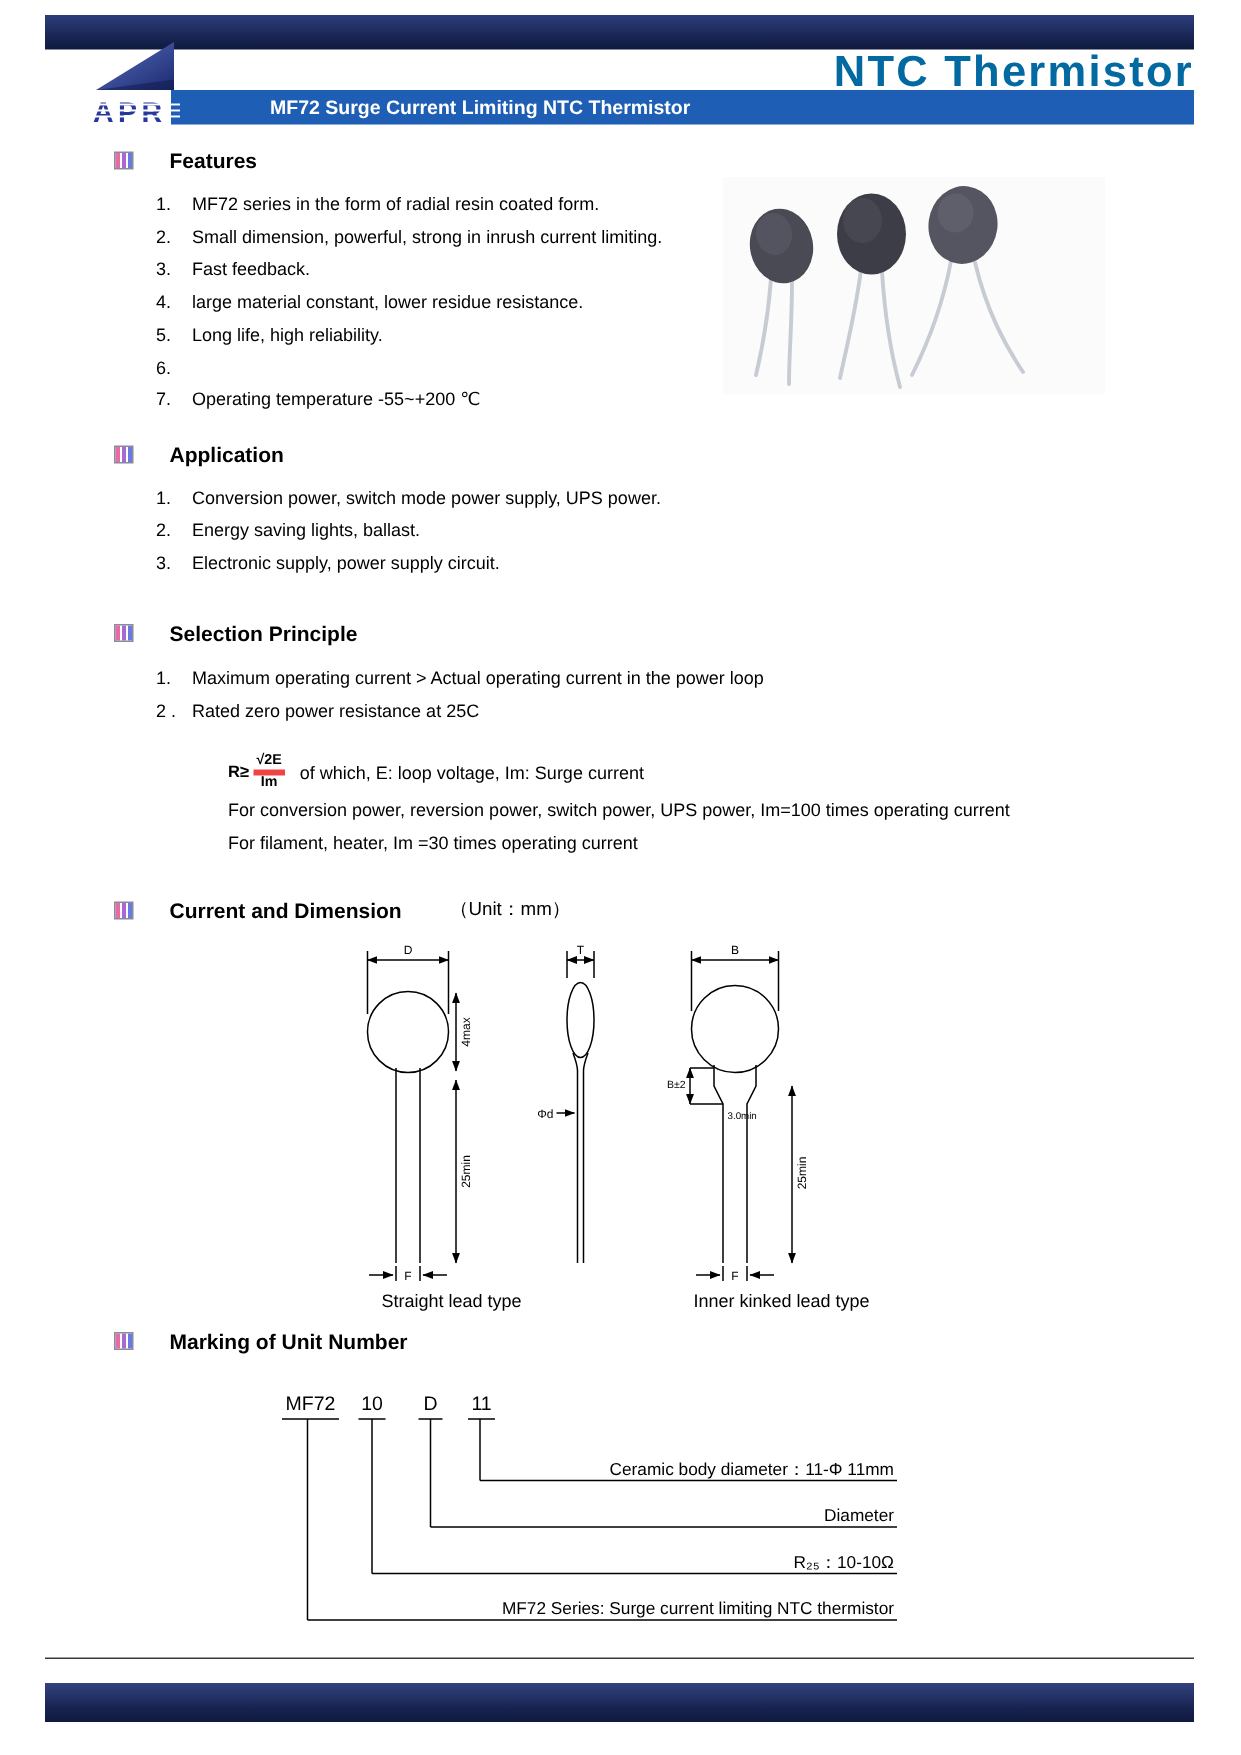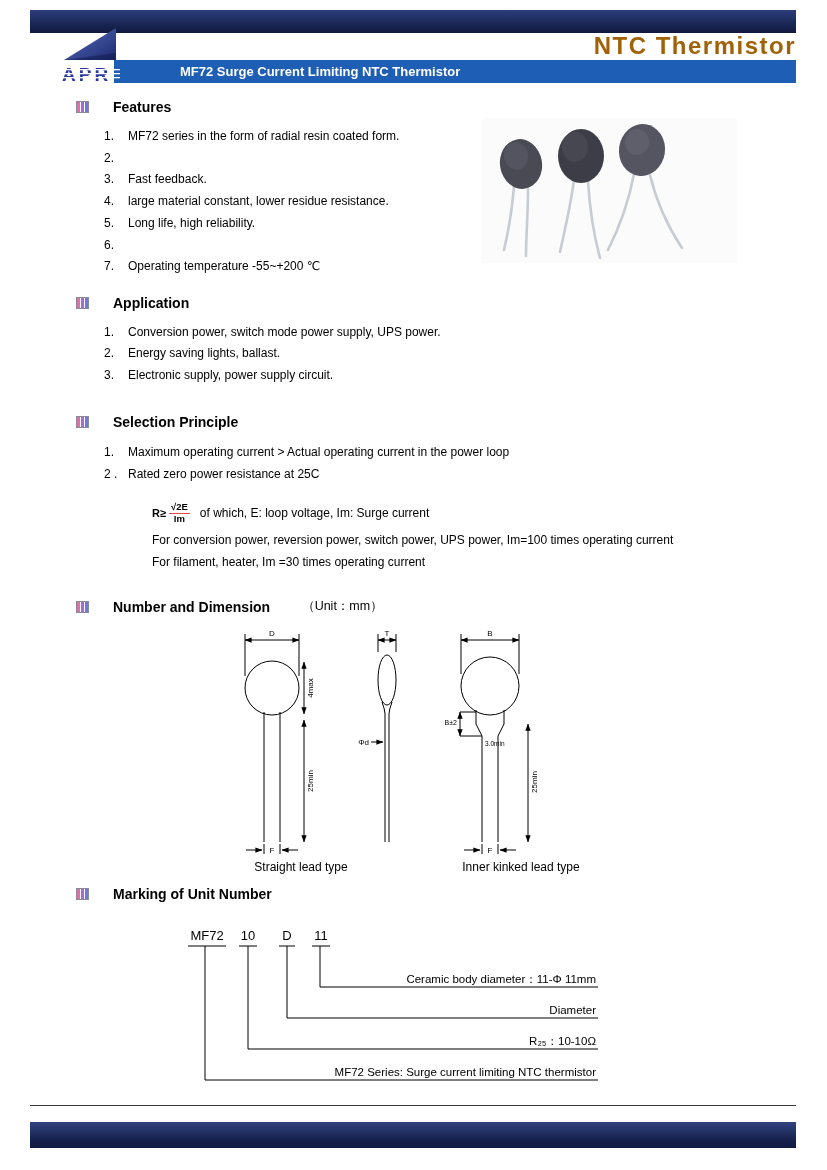--- a/index.html
+++ b/index.html
@@ -4,42 +4,42 @@
 <style>
   * { margin:0; padding:0; box-sizing:border-box; }
   html,body { background:#ffffff; }
   body { font-family:"Liberation Sans","DejaVu Sans",sans-serif; color:#000; }
   .page { position:relative; width:827px; height:1170px; background:#fff; margin:0 auto; overflow:hidden; }
   .abs { position:absolute; }
 
   .top-bar { left:30px; top:10px; width:766px; height:23px;
              background:linear-gradient(180deg,#2c3d7a 0%,#17234f 70%,#101a40 100%); }
   .brand { left:330px; top:32px; width:466px; text-align:right;
-           font-size:24px; font-weight:bold; letter-spacing:1.5px; color:#a16207; }
+           font-size:29px; font-weight:bold; letter-spacing:1.5px; color:#0369a1; }
   .title-bar { left:114px; top:60px; width:682px; height:23px; background:#1e5eb4;
                color:#fff; font-size:13px; font-weight:bold; line-height:23px; padding-left:66px; }
 
   .section-head { display:flex; align-items:center; gap:24px; }
   .sec-icon { width:13px; height:12px; border:1px solid #8a8a9a; flex:none;
     background:linear-gradient(90deg,#e86aa6 0 3px,#ffffff 3px 4px,#a86ad0 4px 7px,#ffffff 7px 8px,#6a7ae0 8px 11px,#ffffff 11px 13px); }
   .sec-title { font-size:14px; font-weight:bold; }
   .unit { font-size:12.5px; font-weight:normal; margin-left:8px; }
 
   .list { font-size:12px; }
   .list .row { display:flex; }
   .list .num { width:24px; flex:none; }
   .lh217 .row { line-height:21.7px; }
   .lh213 .row { line-height:21.3px; }
   .lh220 .row { line-height:22px; }
 
   .formula { display:flex; align-items:center; font-size:12px; }
   .formula .lhs { font-size:11px; font-weight:bold; }
   .frac { display:inline-flex; flex-direction:column; text-align:center;
           font-size:9.5px; line-height:1.15; margin:0 10px 0 3px; font-weight:bold; }
-  .frac .fnum { border-bottom:1px solid #ef4444; padding:0 2px; }
+  .frac .fnum { border-bottom:4px solid #ef4444; padding:0 2px; }
   .notes { font-size:12px; line-height:21.5px; }
 
   .diagram-caption { font-size:12px; text-align:center; }
 
   .rule { left:30px; top:1105px; width:766px; height:1px; background:#3a3a3a; }
   .bottom-bar { left:30px; top:1122px; width:766px; height:26px;
                 background:linear-gradient(180deg,#32437f 0%,#17234f 65%,#101a40 100%); }
 
   svg text { font-family:"Liberation Sans","DejaVu Sans",sans-serif; }
 </style>
@@ -95,20 +95,21 @@
     <span class="sec-icon"></span>
     <span class="sec-title">Features</span>
   </div>
   <div class="abs list lh217" style="left:104px;top:126px;width:620px">
     <div class="row">
         <span class="num">1.</span>
         <span>MF72 series in the form of radial resin coated form.</span>
       </div>
     <div class="row">
         <span class="num">2.</span>
+        <span>Small dimension, powerful, strong in inrush current limiting.</span>
       </div>
     <div class="row">
         <span class="num">3.</span>
         <span>Fast feedback.</span>
       </div>
     <div class="row">
         <span class="num">4.</span>
         <span>large material constant, lower residue resistance.</span>
       </div>
     <div class="row">
@@ -167,21 +168,21 @@
     <span>of which, E: loop voltage, Im: Surge current</span>
   </div>
 
   <div class="abs notes" style="left:152px;top:530px;width:620px">
     <div>For conversion power, reversion power, switch power, UPS power, Im=100 times operating current</div>
     <div>For filament, heater, Im =30 times operating current</div>
   </div>
 
   <div class="abs section-head" style="left:76px;top:598px">
     <span class="sec-icon"></span>
-    <span class="sec-title">Number and Dimension</span>
+    <span class="sec-title">Current and Dimension</span>
     <span class="unit">（Unit：mm）</span>
   </div>
 
   <svg class="abs" style="left:232px;top:624px" width="376" height="238" viewBox="0 0 376 238">
     <defs>
       <marker id="arr" viewBox="0 0 8 8" markerWidth="7" markerHeight="7" refX="7.6" refY="4" orient="auto-start-reverse">
         <path d="M0 1 L8 4 L0 7 Z" fill="#000"></path>
       </marker>
     </defs>
 

